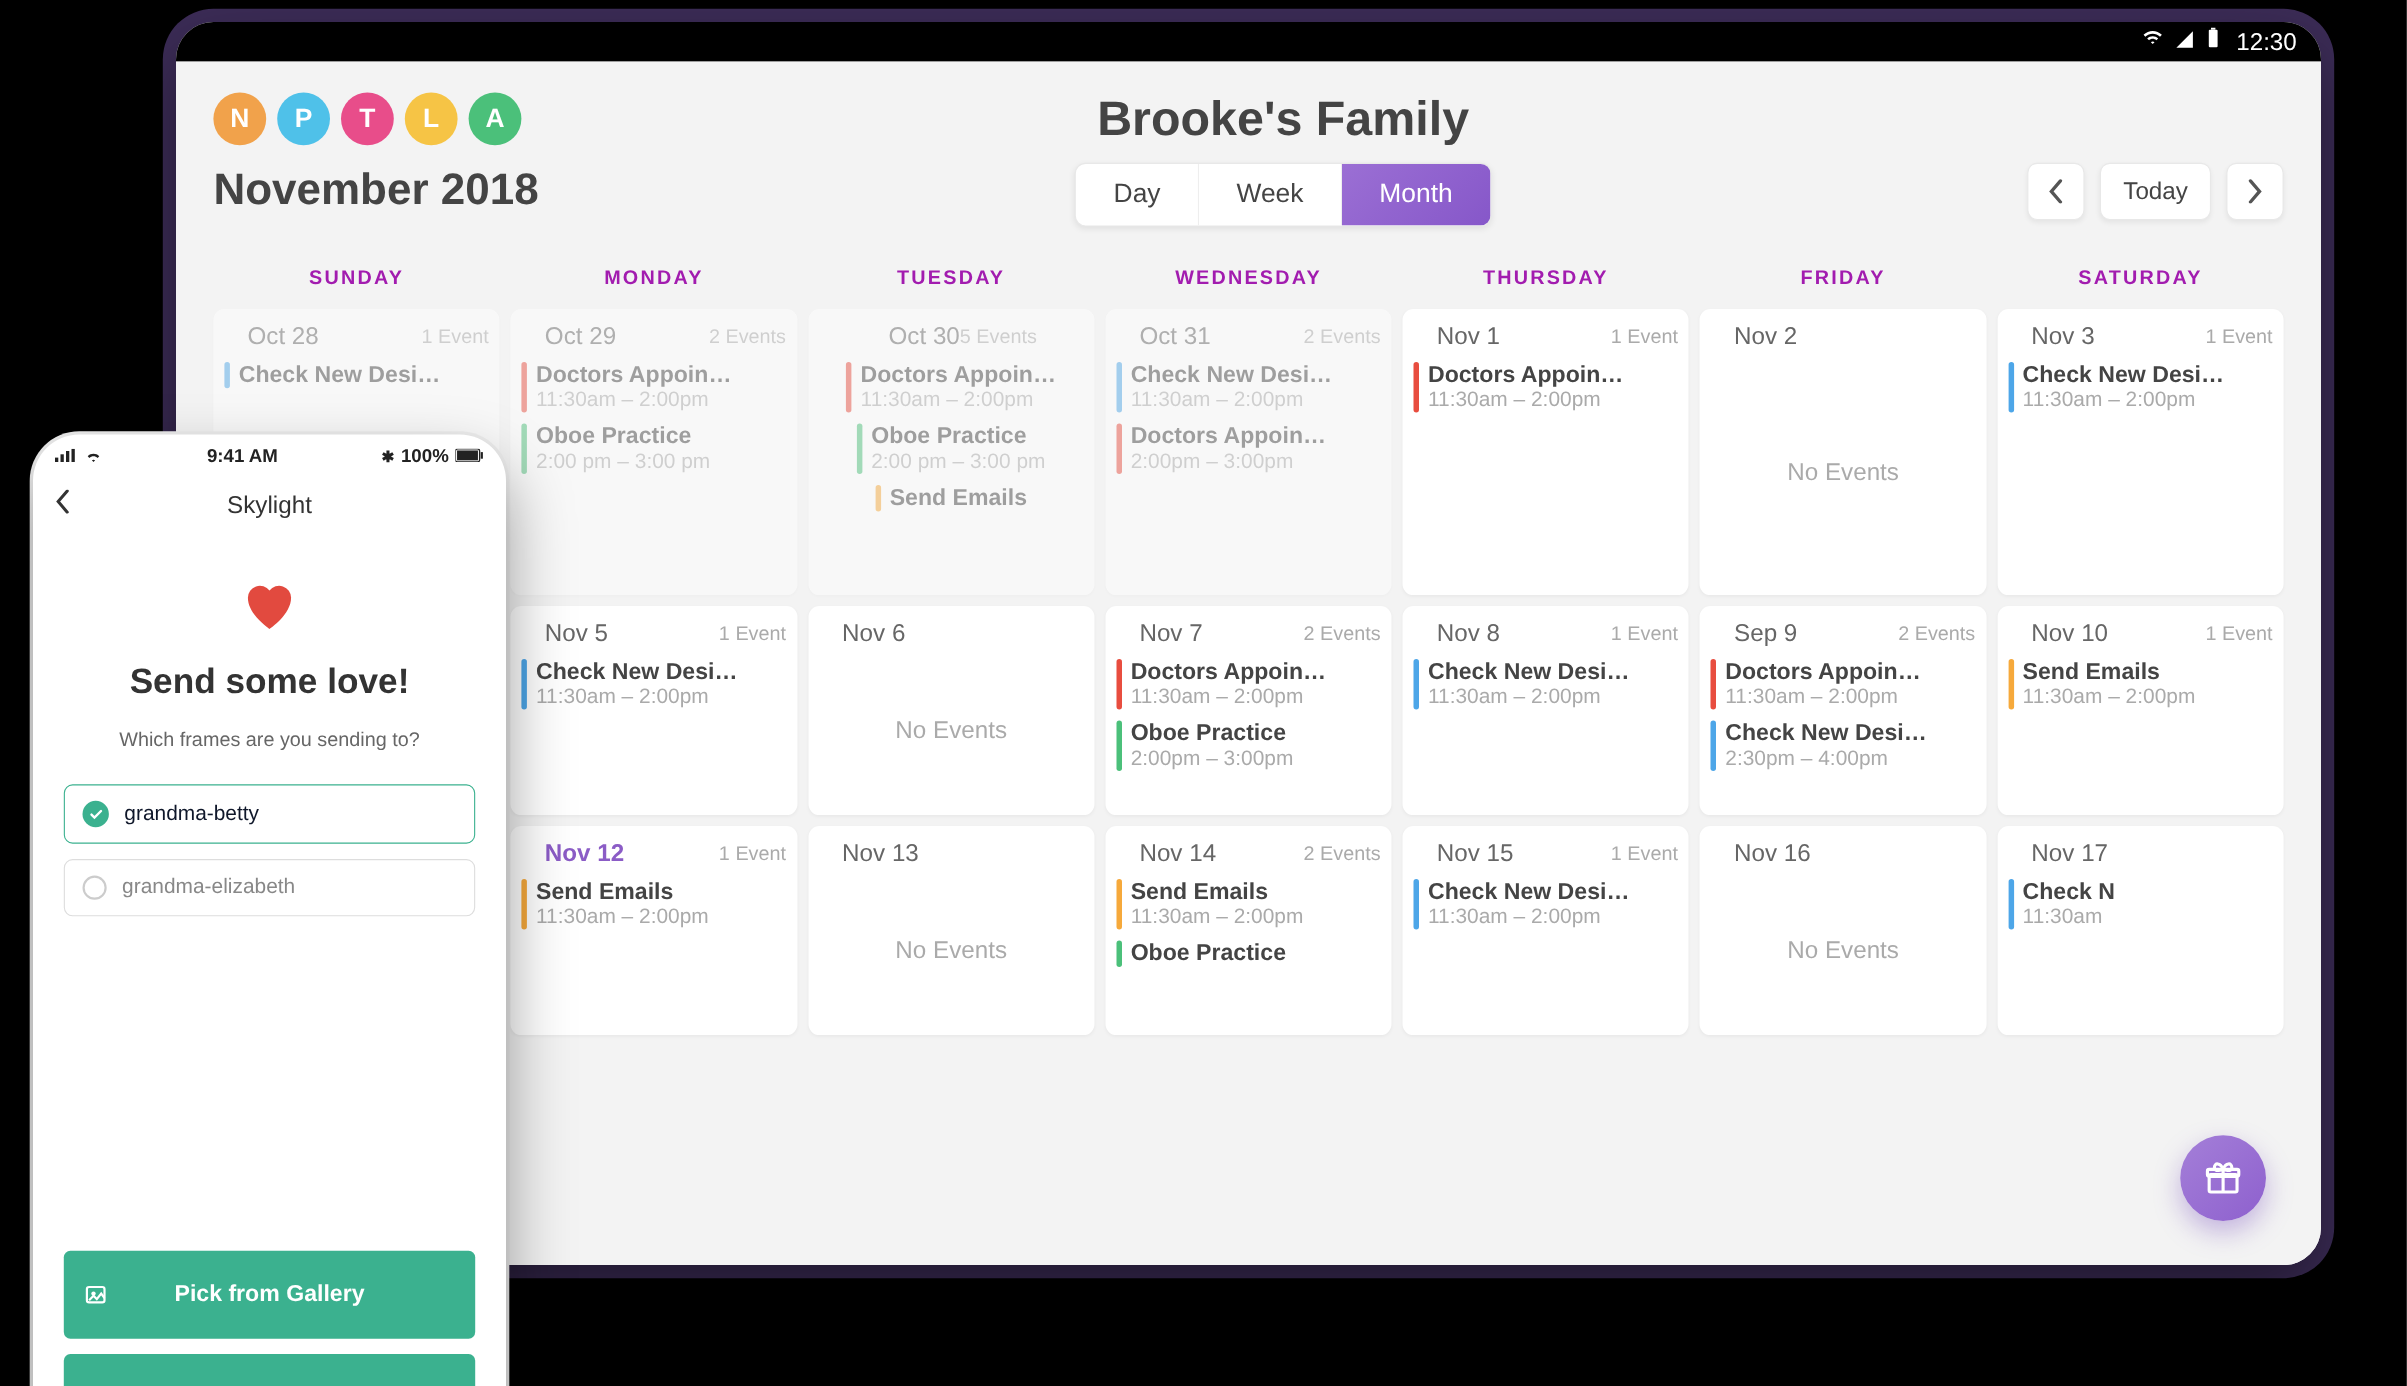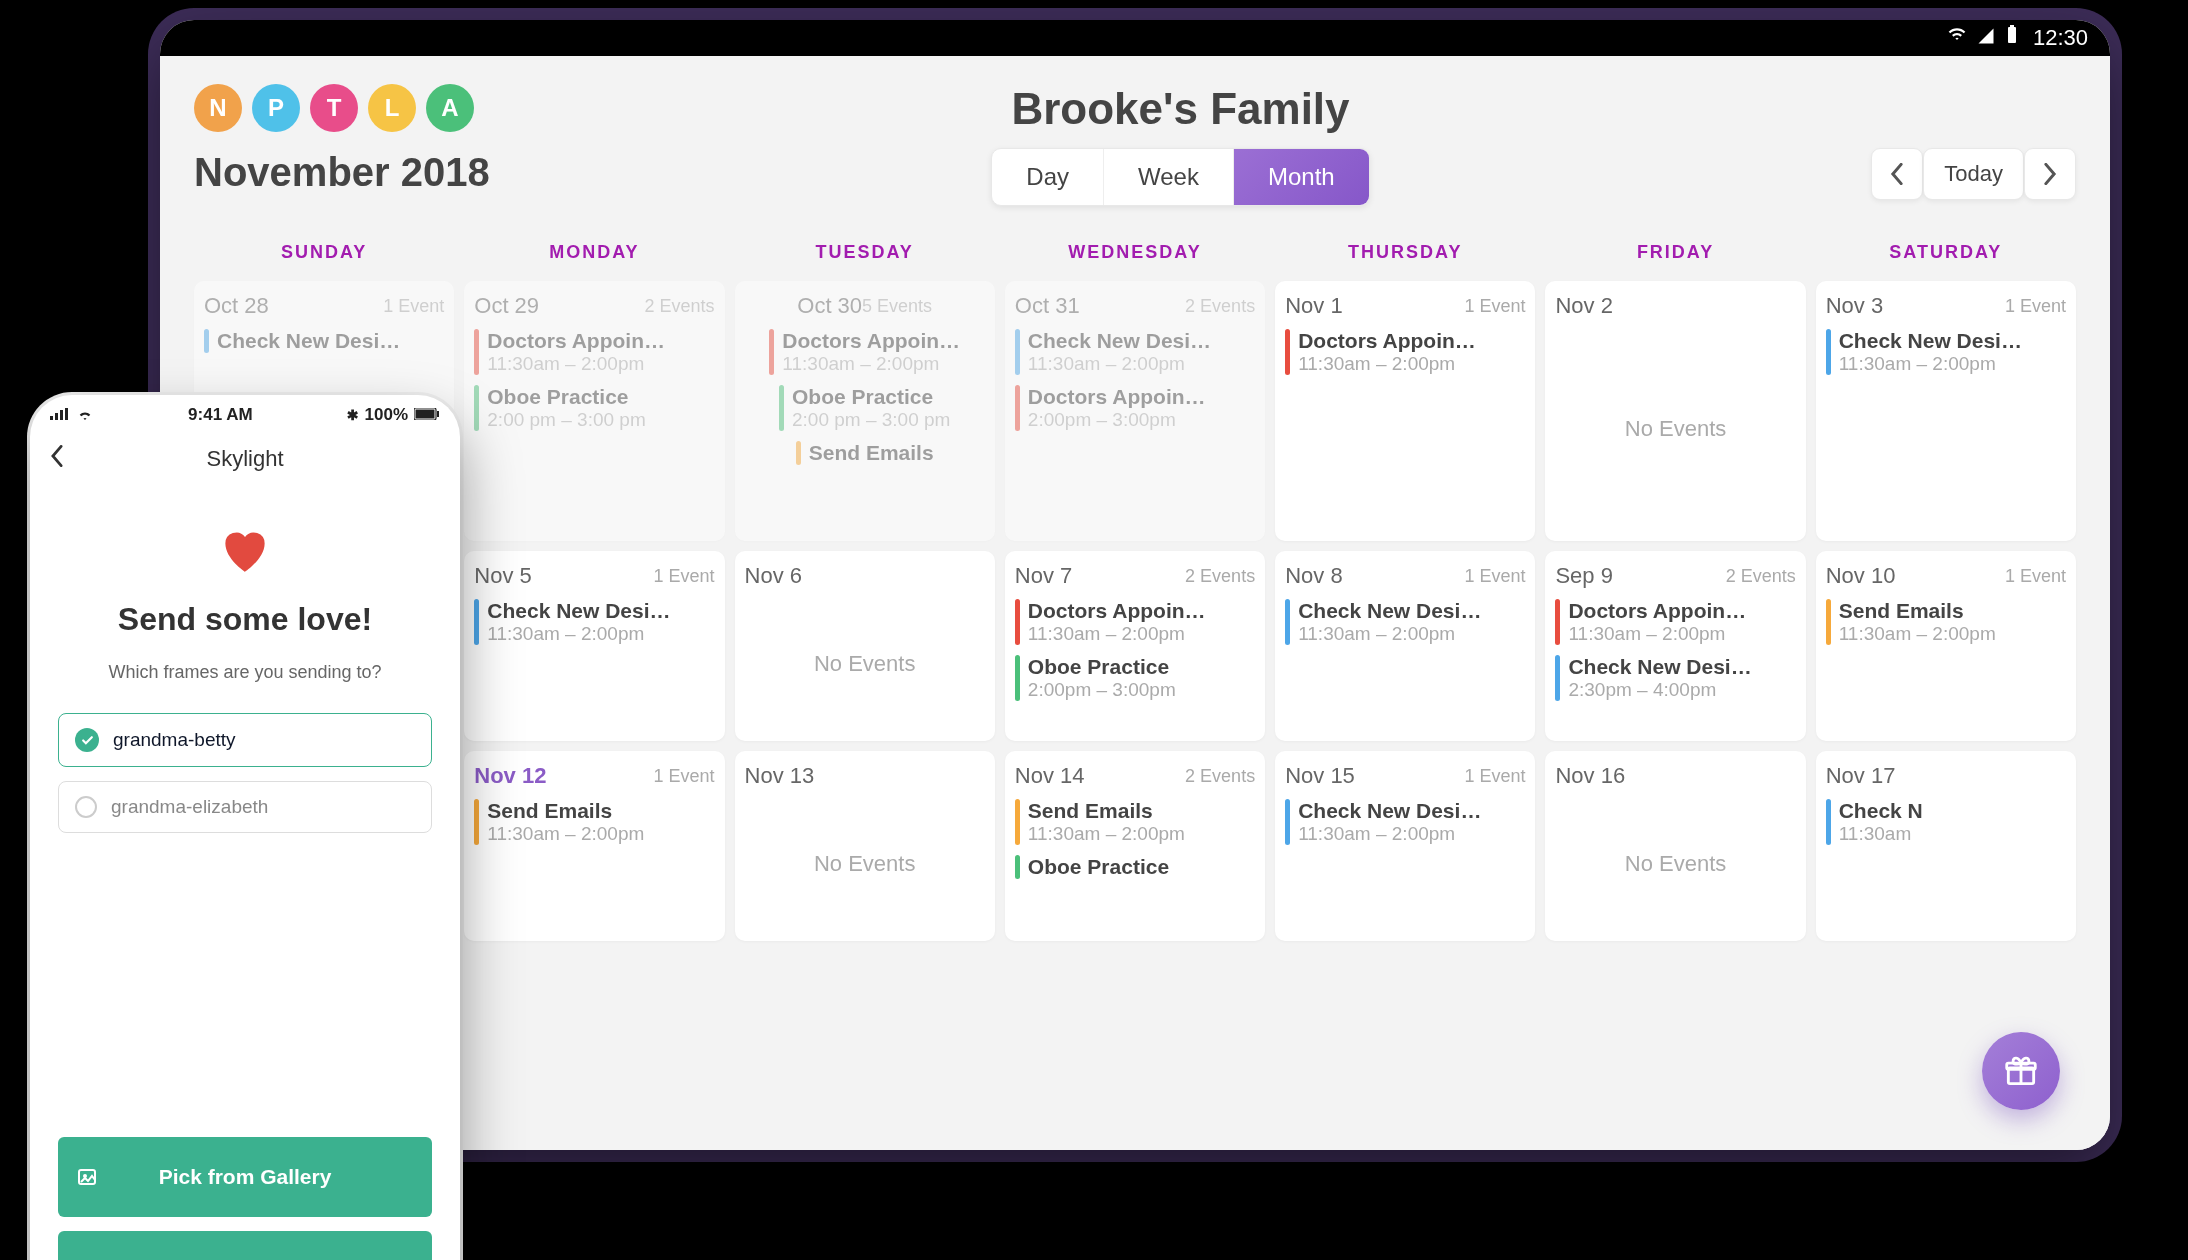--- a/index.html
+++ b/index.html
@@ -78,21 +78,21 @@
   font-size:24px;
   color:#444;
   cursor:pointer;
   border-right:1px solid #eee;
 }
 .segment-btn:last-child { border-right:none; }
 .segment-btn.active {
   background: linear-gradient(135deg, #9b6fd4, #8657c9);
   color:#fff;
 }
-.nav-controls { display:flex; }
+.nav-controls { display:flex; gap:14px; }
 .nav-btn {
   background:#fff;
   border:1px solid #e8e8e8;
   border-radius:9px;
   padding:12px 20px;
   font-size:22px;
   color:#444;
   cursor:pointer;
   box-shadow:0 2px 5px rgba(0,0,0,0.06);
   display:flex; align-items:center; justify-content:center;
@@ -128,21 +128,21 @@
   box-shadow:0 1px 3px rgba(0,0,0,0.04);
 }
 .day-cell.short { min-height:190px; }
 .day-cell.faded { opacity:0.48; }
 .day-head {
   display:flex;
   justify-content:space-between;
   align-items:center;
   margin-bottom:10px;
 }
-.day-date { font-size:22px; color:#666; font-weight:500;}
+.day-date { font-size:22px; color:#666; font-weight:500;margin-left:21px;}
 .day-date.today { color:#8b5cc6; font-weight:700;}
 .event-count { font-size:18px; color:#aaa; }
 .no-events { flex:1; display:flex; align-items:center; justify-content:center; color:#aaa; font-size:22px; }
 .event-item {
   display:flex;
   gap:8px;
   margin-bottom:10px;
 }
 .event-bar { width:5px; border-radius:3px; flex-shrink:0; }
 .event-body { flex:1; min-width:0; }

